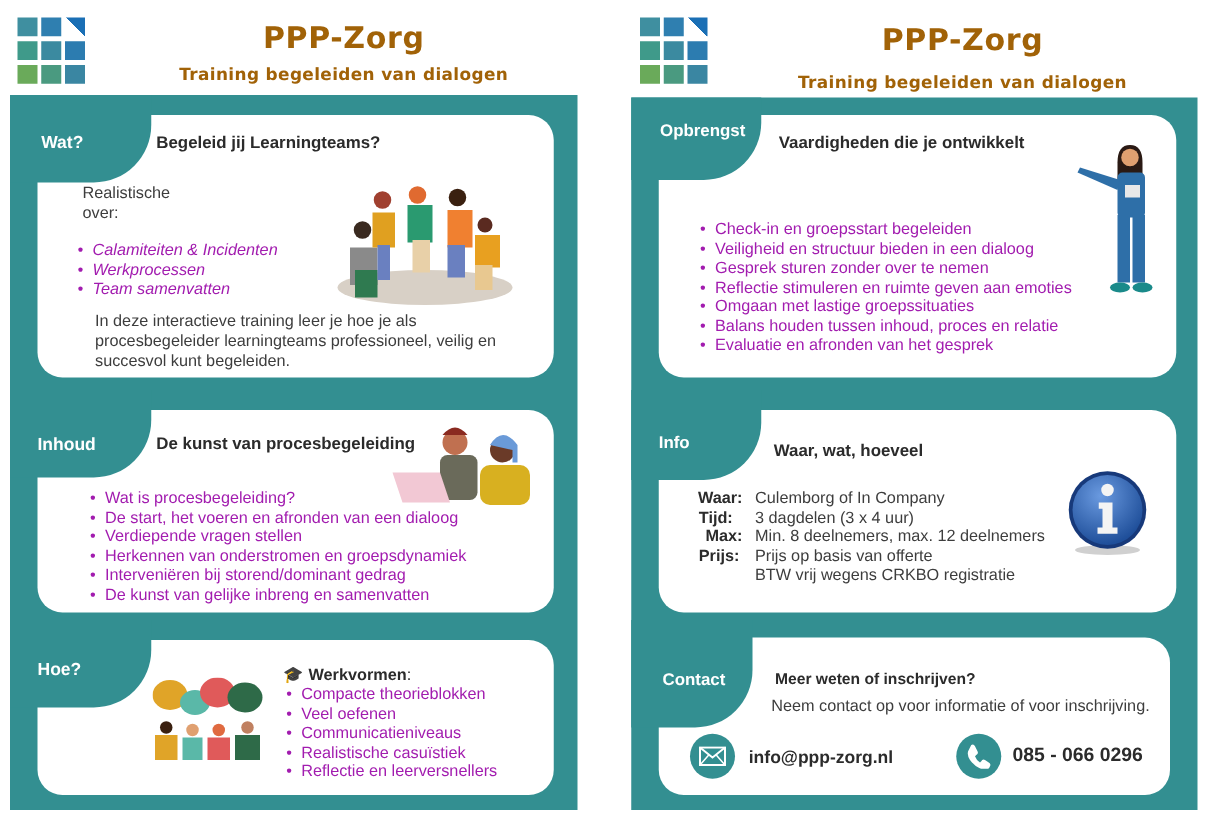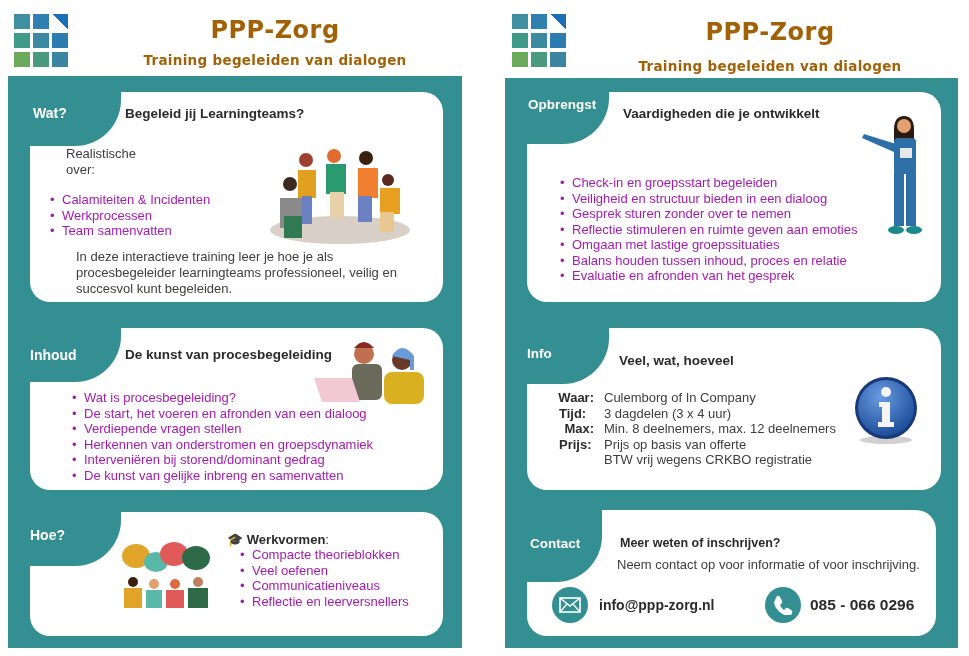--- a/index.html
+++ b/index.html
@@ -69,21 +69,21 @@
   </div>
 
   <div class="teal"></div>
 
   <div class="card">
     <div class="body" style="left:30px;top:92px;width:413px;height:210px;"></div>
     <div class="tab-cover" style="left:8px;top:76px;width:113px;height:70px;"></div>
     <div class="tab-label" style="left:33px;top:105px;">Wat?</div>
     <div class="heading" style="left:125px;top:106px;">Begeleid jij Learningteams?</div>
     <div class="para" style="left:66px;top:146px;">Realistische over:</div>
-    <ul class="bullets" style="left:50px;top:192px;">
+    <ul class="bullets" style="left:62px;top:192px;font-style:italic;">
       <li>Calamiteiten &amp; Incidenten</li>
       <li>Werkprocessen</li>
       <li>Team samenvatten</li>
     </ul>
     <div class="para" style="left:76px;top:249px;width:350px;">In deze interactieve training leer je hoe je als procesbegeleider learningteams professioneel, veilig en succesvol kunt begeleiden.</div>
     <svg class="illus" style="left:268px;top:148px;" width="144" height="98" viewBox="0 0 144 98">
       <ellipse cx="72" cy="82" rx="70" ry="14" fill="#d8d0c6"></ellipse>
       <rect x="12" y="50" width="22" height="30" fill="#8a8a8a"></rect>
         <circle cx="22" cy="36" r="7" fill="#3a2a20"></circle>
         <rect x="16" y="68" width="18" height="22" fill="#2f7a50"></rect>
@@ -127,24 +127,25 @@
   </div>
 
   <div class="card">
     <div class="body" style="left:30px;top:512px;width:413px;height:124px;"></div>
     <div class="tab-cover" style="left:8px;top:496px;width:113px;height:70px;"></div>
     <div class="tab-label" style="left:30px;top:527px;">Hoe?</div>
     <div class="heading" style="left:227px;top:532px;font-size:13px;">
       <span style="color:#333;">🎓</span>
       <span>Werkvormen</span><span style="font-weight:normal;">:</span>
     </div>
-    <ul class="bullets" style="left:240px;top:547px;">
+    <ul class="bullets" style="left:229px;top:547px;">
       <li>Compacte theorieblokken</li>
       <li>Veel oefenen</li>
       <li>Communicatieniveaus</li>
+      <li>Realistische casuïstiek</li>
       <li>Reflectie en leerversnellers</li>
     </ul>
     <svg class="illus" style="left:122px;top:542px;" width="90" height="66" viewBox="0 0 90 66">
       <ellipse cx="14" cy="14" rx="14" ry="12" fill="#e0a428"></ellipse>
       <ellipse cx="34" cy="20" rx="12" ry="10" fill="#5ab8a8"></ellipse>
       <ellipse cx="52" cy="12" rx="14" ry="12" fill="#e05a5a"></ellipse>
       <ellipse cx="74" cy="16" rx="14" ry="12" fill="#2e6a48"></ellipse>
       <rect x="2" y="46" width="18" height="20" fill="#e0a428"></rect>
         <circle cx="11" cy="40" r="5" fill="#3a2010"></circle>
       <rect x="24" y="48" width="16" height="18" fill="#5ab8a8"></rect>
@@ -202,21 +203,21 @@
       <rect x="48" y="60" width="10" height="54" fill="#2e6fa8"></rect>
       <ellipse cx="38" cy="118" rx="8" ry="4" fill="#1a8a8a"></ellipse>
       <ellipse cx="56" cy="118" rx="8" ry="4" fill="#1a8a8a"></ellipse>
     </svg>
   </div>
 
   <div class="card">
     <div class="body" style="left:37px;top:328px;width:414px;height:162px;"></div>
     <div class="tab-cover" style="left:15px;top:312px;width:104px;height:72px;"></div>
     <div class="tab-label" style="left:37px;top:346px;font-size:13.5px;">Info</div>
-    <div class="heading" style="left:129px;top:353px;">Veel, wat, hoeveel</div>
+    <div class="heading" style="left:129px;top:353px;">Waar, wat, hoeveel</div>
     <div class="info-table" style="left:62px;top:390px;">
       <div class="info-row">
         <span class="info-key">Waar:</span>
         <span class="info-val">Culemborg of In Company</span>
       </div>
       <div class="info-row">
         <span class="info-key left" style="padding-left:7px;">Tijd:</span>
         <span class="info-val">3 dagdelen (3 x 4 uur)</span>
       </div>
       <div class="info-row">

